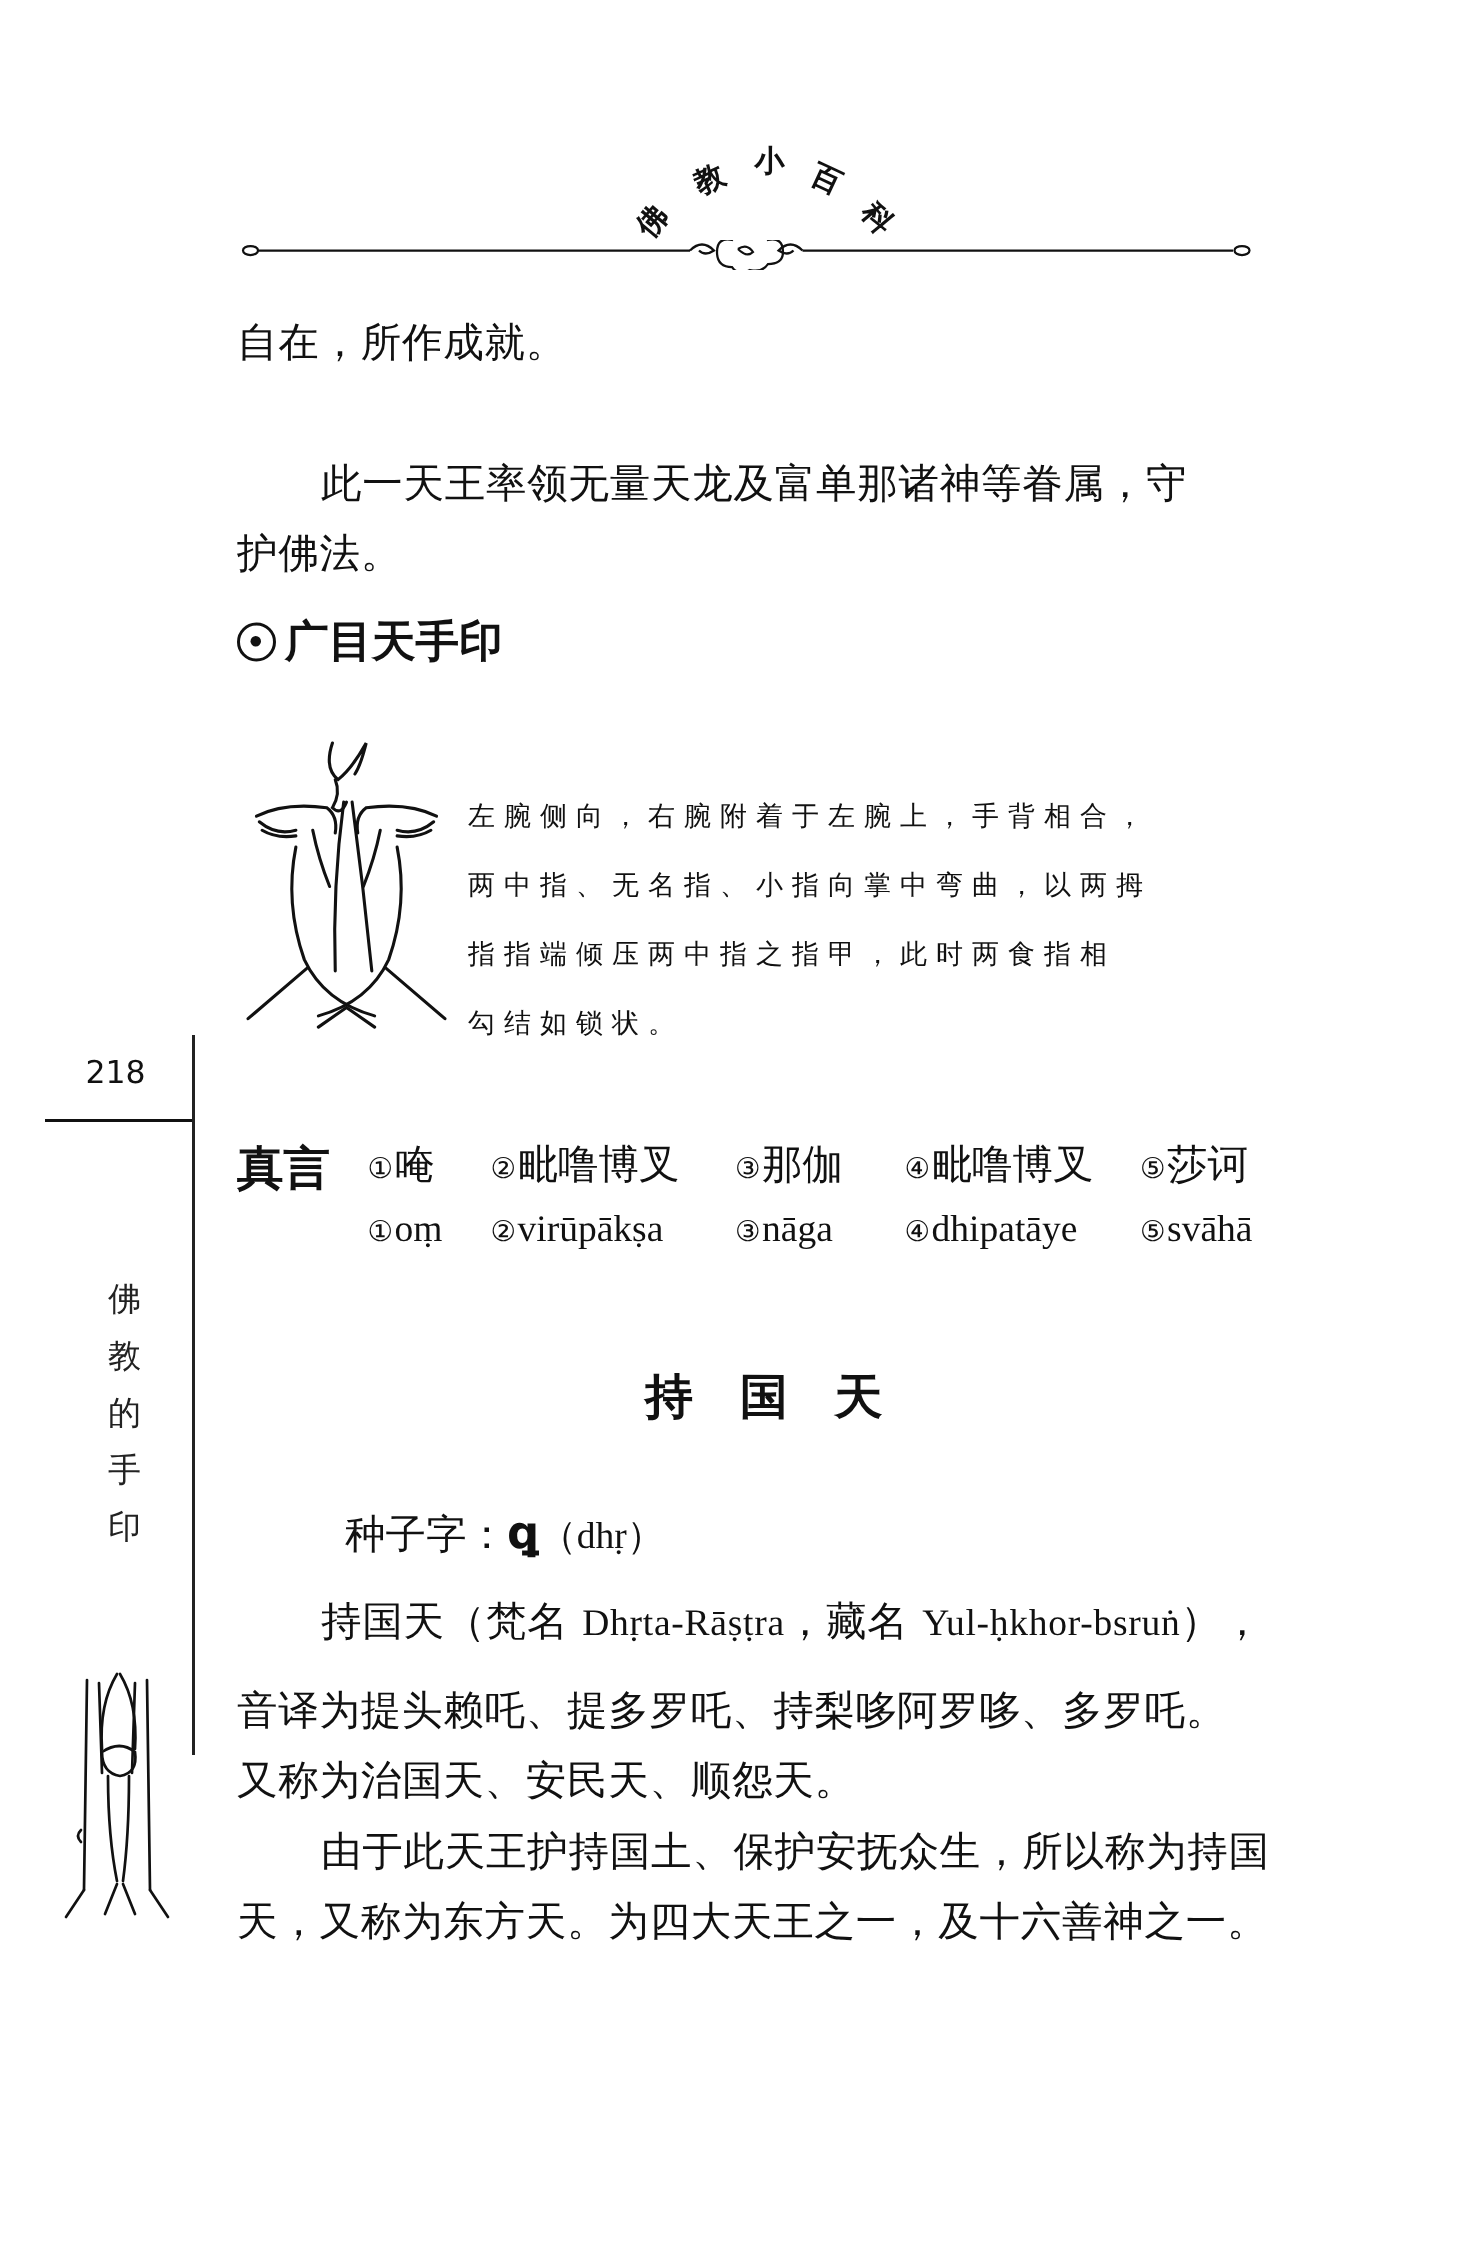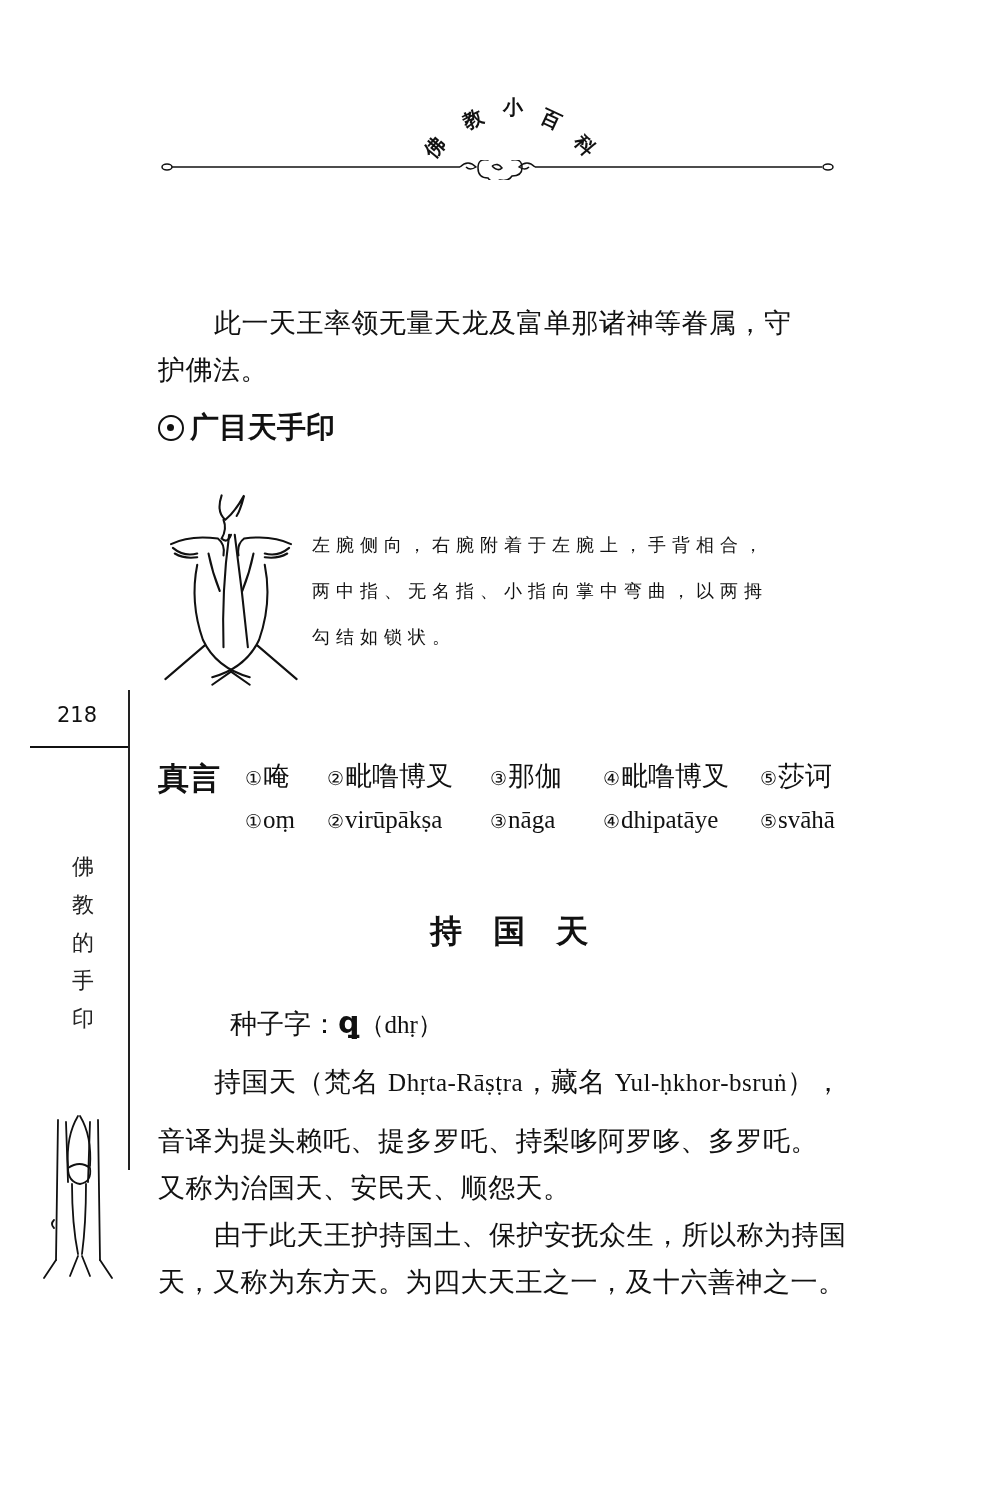--- a/index.html
+++ b/index.html
@@ -95,20 +95,21 @@
   <ellipse cx="668" cy="7" rx="5" ry="3" fill="none" stroke="#111" stroke-width="1.5"></ellipse>
   <g fill="none" stroke="#111" stroke-width="1.5">
     <path d="M300 7 q8 -8 16 0 q-6 4 -10 0"></path>
     <path d="M375 7 q-8 -8 -16 0 q6 4 10 0"></path>
     <path d="M318 8 q0 -10 10 -8 q4 -7 12 -4 q8 -4 12 4 q10 -2 10 8 q0 8 -10 8 q-4 6 -12 4 q-8 4 -12 -2 q-10 0 -10 -10z"></path>
     <path d="M332 6 q6 -4 10 2 q-4 4 -10 -2"></path>
   </g>
 </svg>
 
 <div class="para" style="top:205px;">
+  <div>自在，所作成就。</div>
 </div>
 <div class="para" style="top:299px;">
   <div class="indent">此一天王率领无量天龙及富单那诸神等眷属，守</div>
   <div>护佛法。</div>
 </div>
 
 <div class="section-head">
   <span class="circle-dot"></span>
   <span>广目天手印</span>
 </div>
@@ -125,20 +126,21 @@
     <path d="M116 82 q8 40 -6 80 q-14 30 -50 40"></path>
     <path d="M78 50 q-8 60 -6 120 M84 50 q8 60 14 120"></path>
     <path d="M56 70 q4 20 12 40 M104 70 q-4 20 -12 40"></path>
     <path d="M52 168 l-42 36 M108 168 l42 36"></path>
     <path d="M60 210 l20 -14 M100 210 l-20 -14"></path>
   </g>
 </svg>
 <div class="mudra-text">
   <div>左腕侧向，右腕附着于左腕上，手背相合，</div>
   <div>两中指、无名指、小指向掌中弯曲，以两拇</div>
+  <div>指指端倾压两中指之指甲，此时两食指相</div>
   <div>勾结如锁状。</div>
 </div>
 
 <div class="abs page-num">218</div>
 <div class="abs pn-rule"></div>
 <div class="abs side-vrule"></div>
 <div class="abs side-title">
   <div>佛</div>
   <div>教</div>
   <div>的</div>

